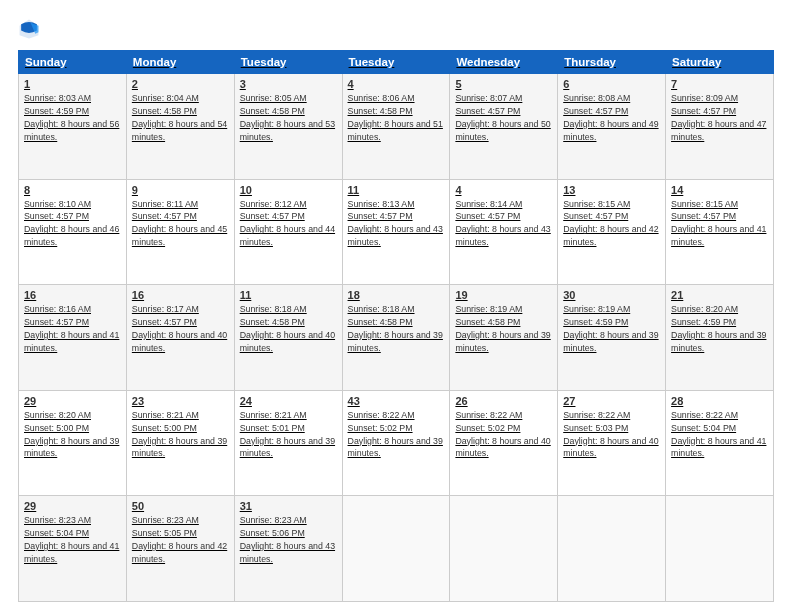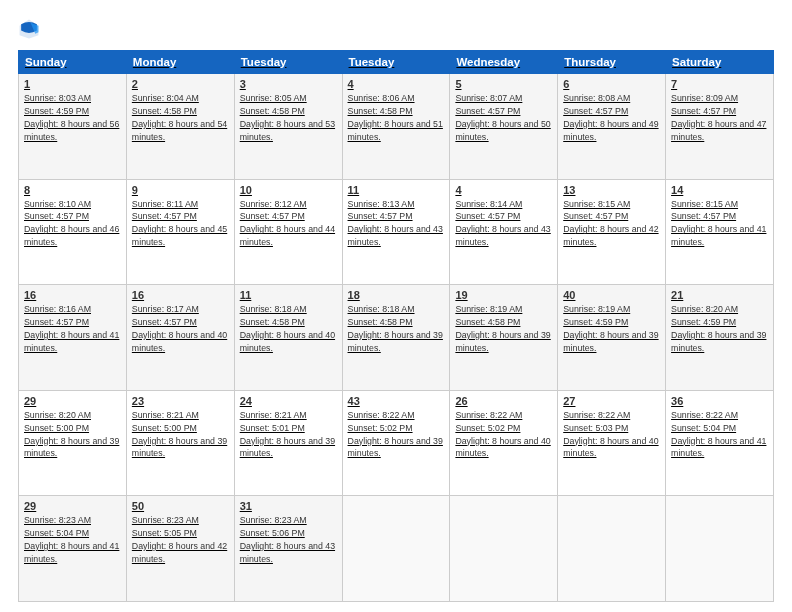--- a/index.html
+++ b/index.html
@@ -178,39 +178,39 @@
           <td><span class="day-number">16</span>
 <span class="day-info">Sunrise: 8:16 AM<br>Sunset: 4:57 PM<br>Daylight: 8 hours and 41 minutes.</span></td>
           <td><span class="day-number">16</span>
 <span class="day-info">Sunrise: 8:17 AM<br>Sunset: 4:57 PM<br>Daylight: 8 hours and 40 minutes.</span></td>
           <td><span class="day-number">11</span>
 <span class="day-info">Sunrise: 8:18 AM<br>Sunset: 4:58 PM<br>Daylight: 8 hours and 40 minutes.</span></td>
           <td><span class="day-number">18</span>
 <span class="day-info">Sunrise: 8:18 AM<br>Sunset: 4:58 PM<br>Daylight: 8 hours and 39 minutes.</span></td>
           <td><span class="day-number">19</span>
 <span class="day-info">Sunrise: 8:19 AM<br>Sunset: 4:58 PM<br>Daylight: 8 hours and 39 minutes.</span></td>
-          <td><span class="day-number">40</span>
+          <td><span class="day-number">30</span>
 <span class="day-info">Sunrise: 8:19 AM<br>Sunset: 4:59 PM<br>Daylight: 8 hours and 39 minutes.</span></td>
           <td><span class="day-number">21</span>
 <span class="day-info">Sunrise: 8:20 AM<br>Sunset: 4:59 PM<br>Daylight: 8 hours and 39 minutes.</span></td>
         </tr>
         <tr>
           <td><span class="day-number">29</span>
 <span class="day-info">Sunrise: 8:20 AM<br>Sunset: 5:00 PM<br>Daylight: 8 hours and 39 minutes.</span></td>
           <td><span class="day-number">23</span>
 <span class="day-info">Sunrise: 8:21 AM<br>Sunset: 5:00 PM<br>Daylight: 8 hours and 39 minutes.</span></td>
           <td><span class="day-number">24</span>
 <span class="day-info">Sunrise: 8:21 AM<br>Sunset: 5:01 PM<br>Daylight: 8 hours and 39 minutes.</span></td>
           <td><span class="day-number">43</span>
 <span class="day-info">Sunrise: 8:22 AM<br>Sunset: 5:02 PM<br>Daylight: 8 hours and 39 minutes.</span></td>
           <td><span class="day-number">26</span>
 <span class="day-info">Sunrise: 8:22 AM<br>Sunset: 5:02 PM<br>Daylight: 8 hours and 40 minutes.</span></td>
           <td><span class="day-number">27</span>
 <span class="day-info">Sunrise: 8:22 AM<br>Sunset: 5:03 PM<br>Daylight: 8 hours and 40 minutes.</span></td>
-          <td><span class="day-number">36</span>
+          <td><span class="day-number">28</span>
 <span class="day-info">Sunrise: 8:22 AM<br>Sunset: 5:04 PM<br>Daylight: 8 hours and 41 minutes.</span></td>
         </tr>
         <tr>
           <td><span class="day-number">29</span>
 <span class="day-info">Sunrise: 8:23 AM<br>Sunset: 5:04 PM<br>Daylight: 8 hours and 41 minutes.</span></td>
           <td><span class="day-number">50</span>
 <span class="day-info">Sunrise: 8:23 AM<br>Sunset: 5:05 PM<br>Daylight: 8 hours and 42 minutes.</span></td>
           <td><span class="day-number">31</span>
 <span class="day-info">Sunrise: 8:23 AM<br>Sunset: 5:06 PM<br>Daylight: 8 hours and 43 minutes.</span></td>
           <td class="empty-cell"></td>

